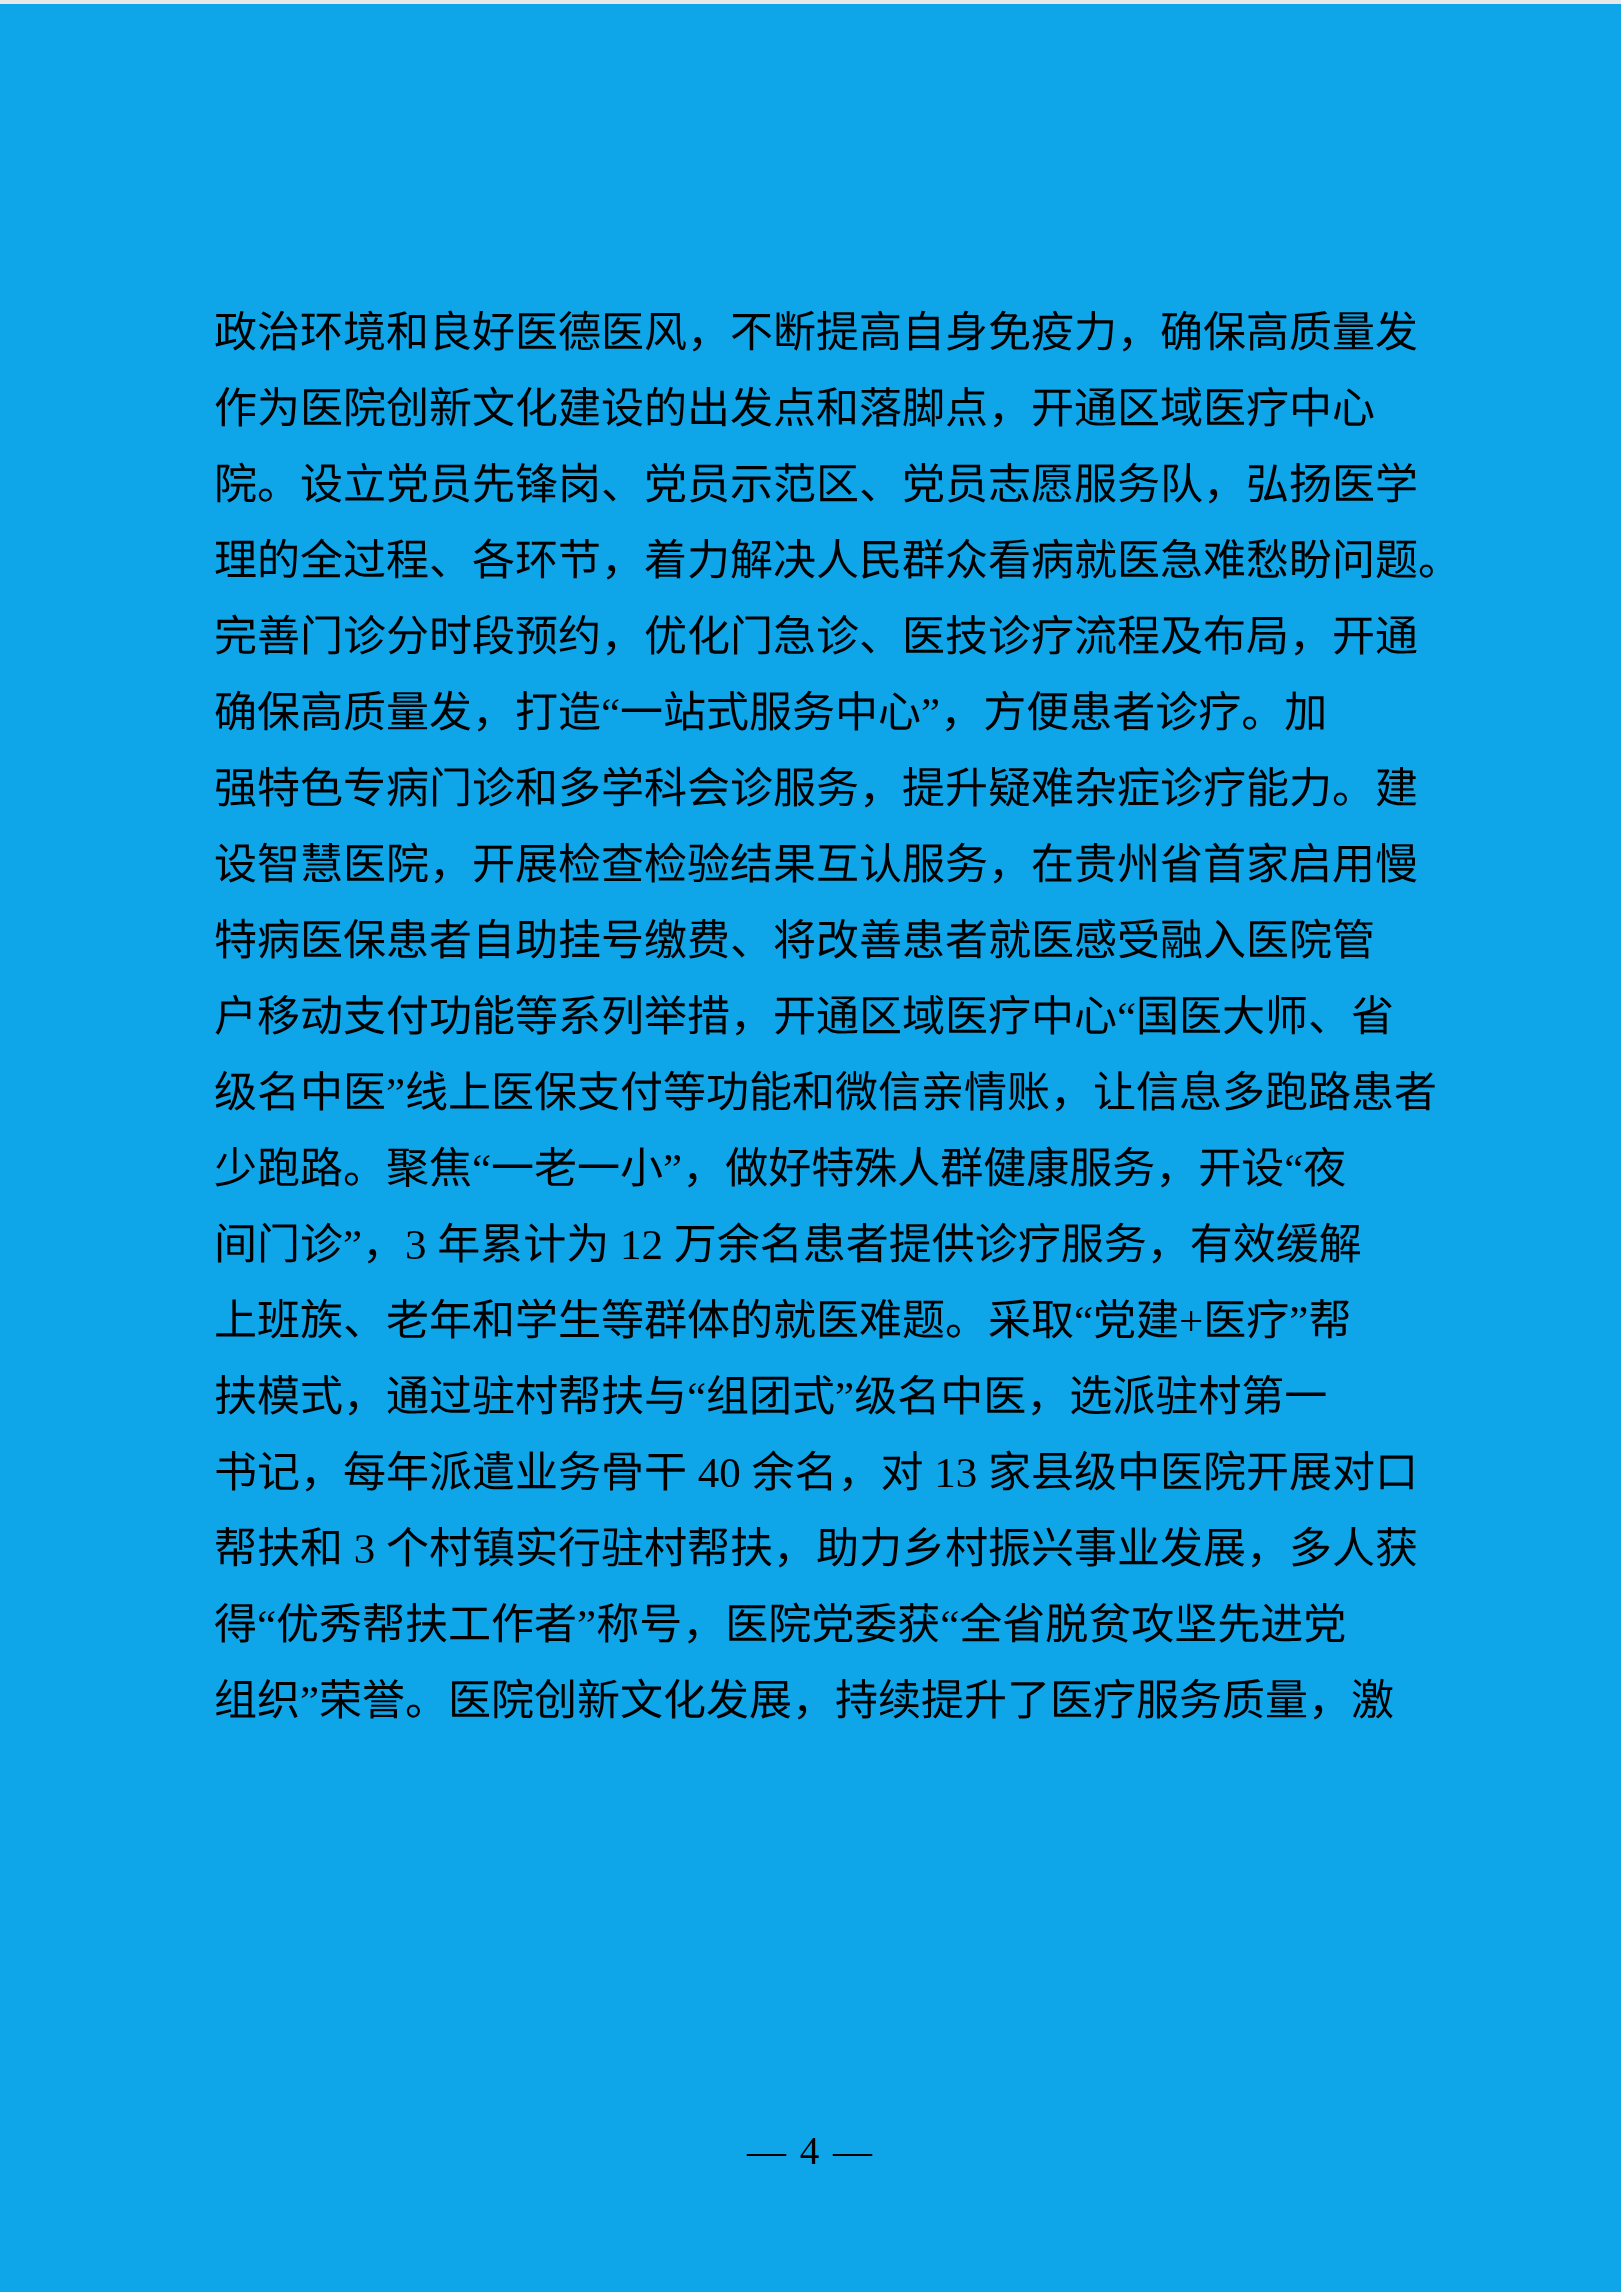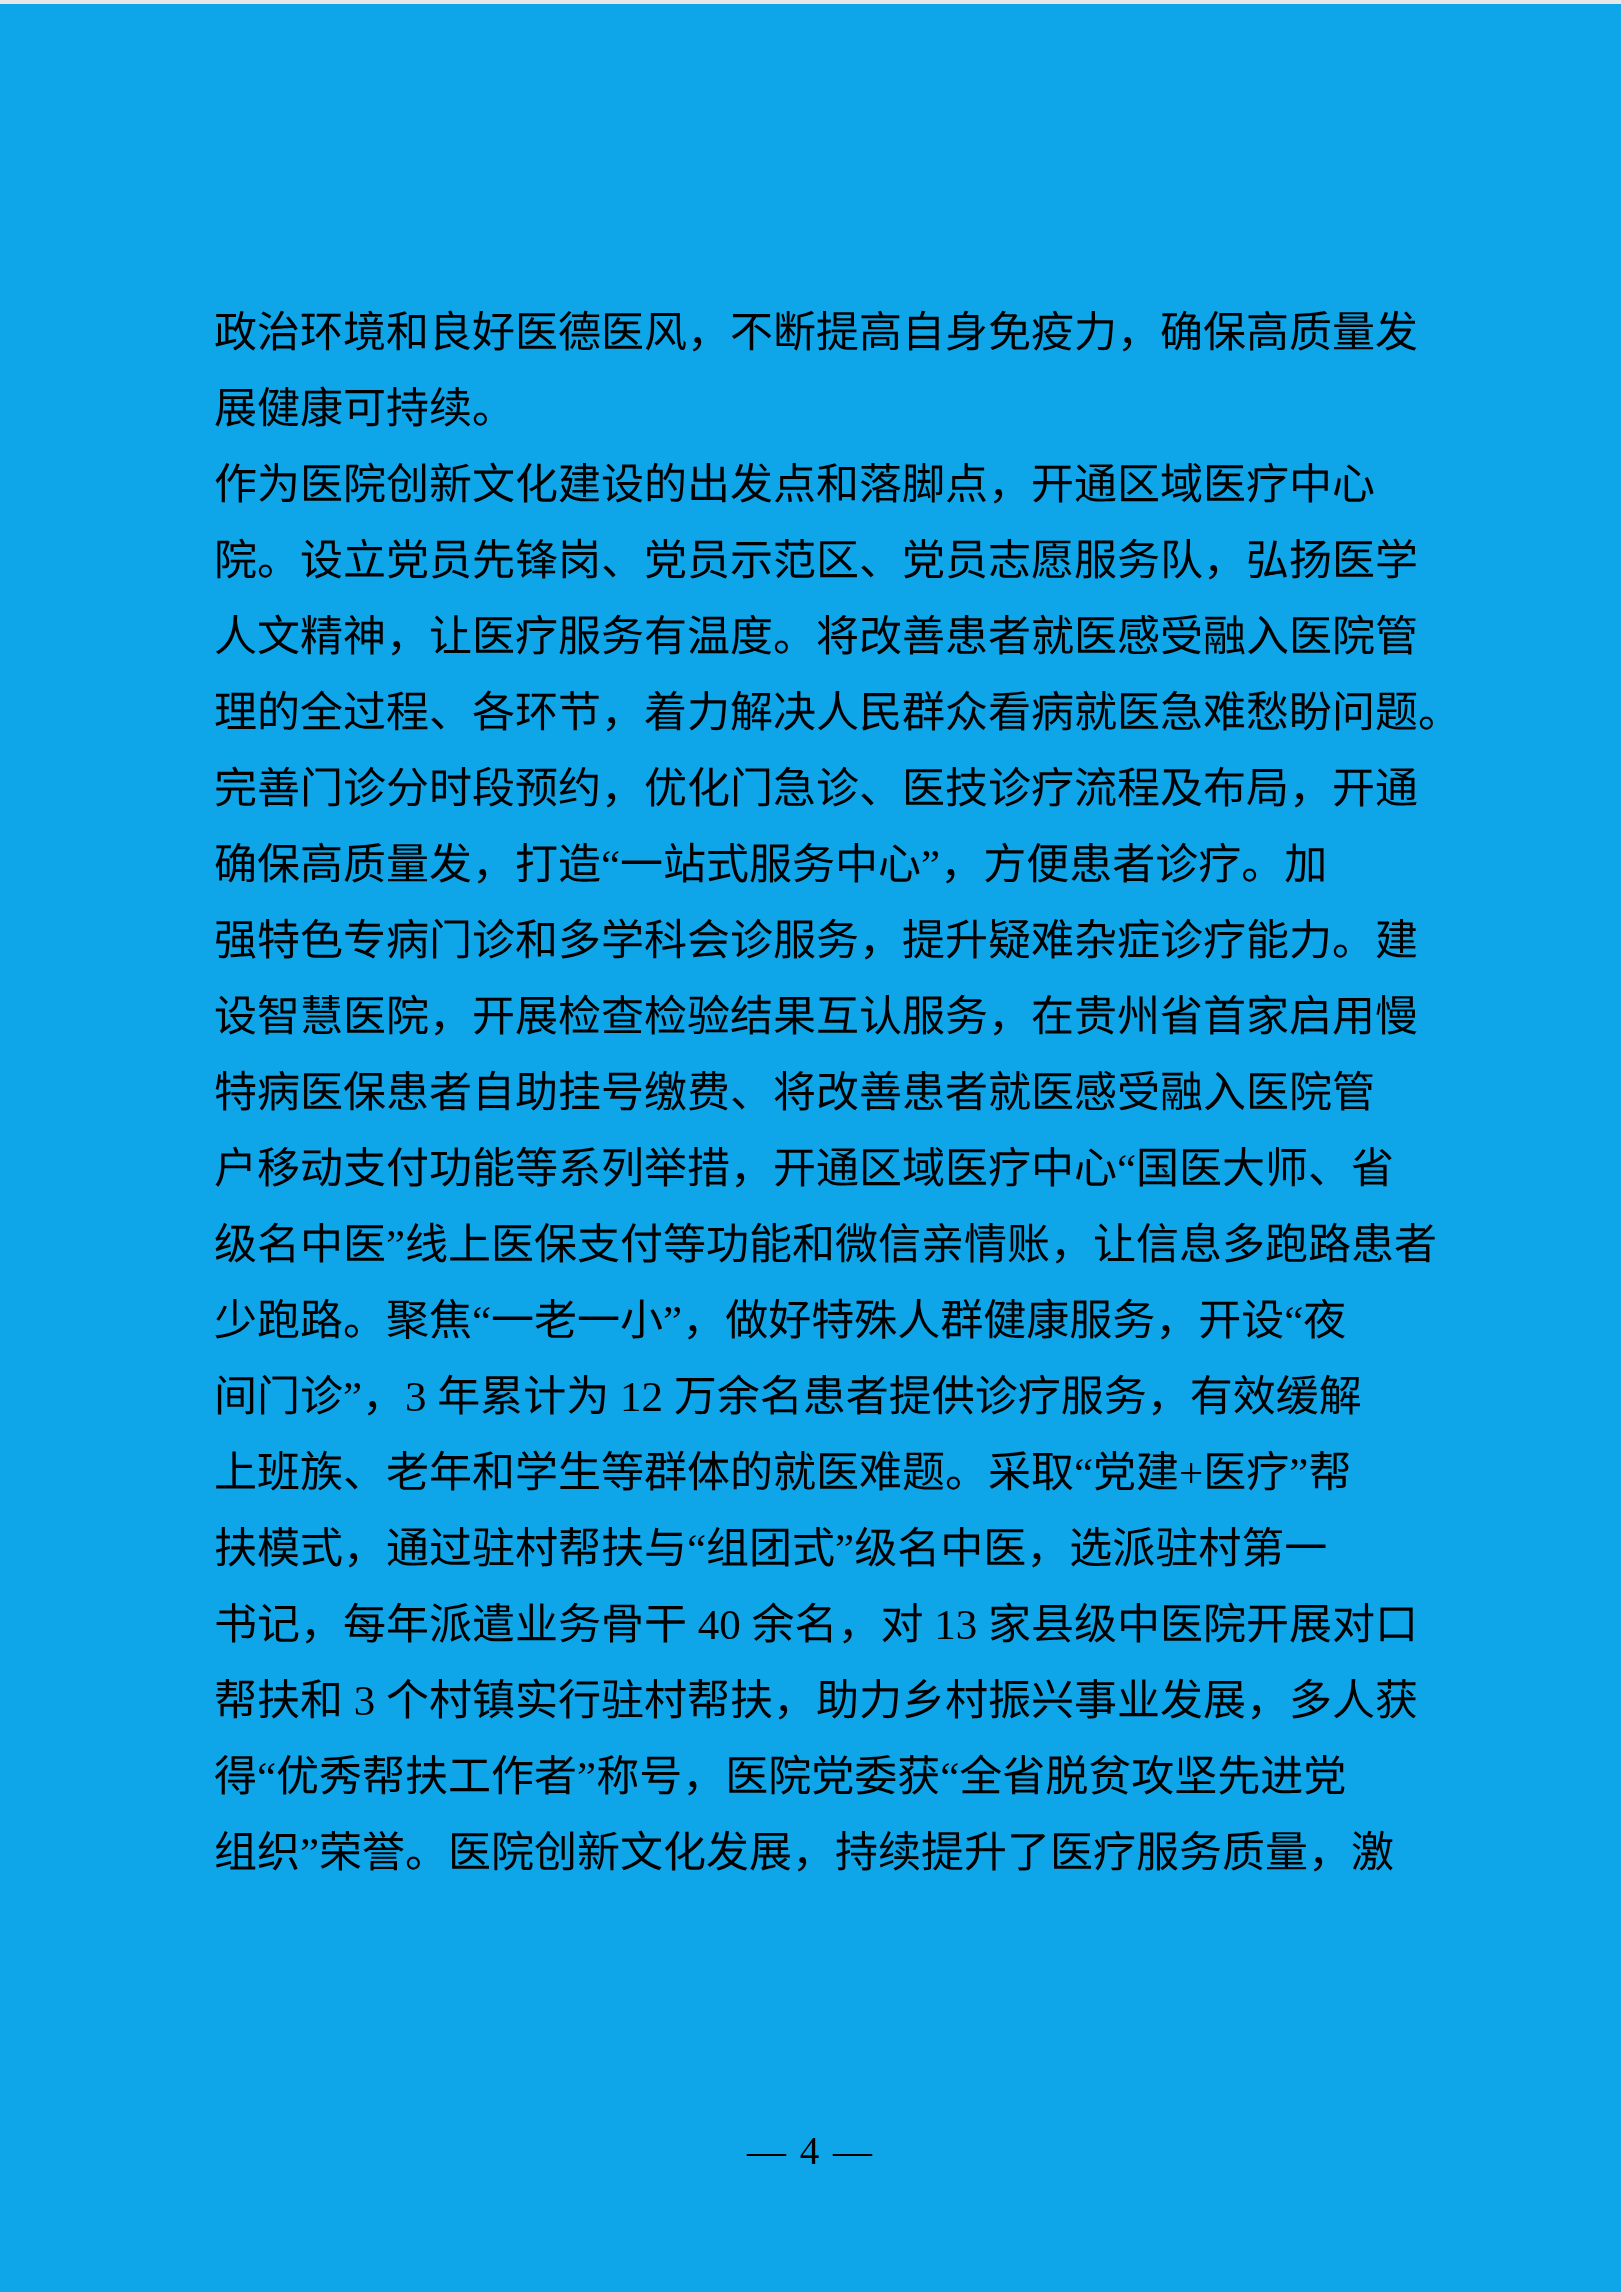--- a/index.html
+++ b/index.html
@@ -50,28 +50,26 @@
 </style>
 </head>
 <body>
 
 <div class="page">
 
   <div class="text-block">
 
     <div>
       <div class="line">政治环境和良好医德医风，不断提高自身免疫力，确保高质量发</div>
-      <div class="line">展健康可持续。</div>
     </div>
 
     <div>
 
       <div class="line">作为医院创新文化建设的出发点和落脚点，开通区域医疗中心</div>
       <div class="line">院。设立党员先锋岗、党员示范区、党员志愿服务队，弘扬医学</div>
-      <div class="line">人文精神，让医疗服务有温度。将改善患者就医感受融入医院管</div>
       <div class="line">理的全过程、各环节，着力解决人民群众看病就医急难愁盼问题。</div>
       <div class="line">完善门诊分时段预约，优化门急诊、医技诊疗流程及布局，开通</div>
       <div class="line">确保高质量发，打造“一站式服务中心”，方便患者诊疗。加</div>
       <div class="line">强特色专病门诊和多学科会诊服务，提升疑难杂症诊疗能力。建</div>
       <div class="line">设智慧医院，开展检查检验结果互认服务，在贵州省首家启用慢</div>
       <div class="line">特病医保患者自助挂号缴费、将改善患者就医感受融入医院管</div>
       <div class="line">户移动支付功能等系列举措，开通区域医疗中心“国医大师、省</div>
       <div class="line">级名中医”线上医保支付等功能和微信亲情账，让信息多跑路患者</div>
       <div class="line">少跑路。聚焦“一老一小”，做好特殊人群健康服务，开设“夜</div>
       <div class="line">间门诊”，3 年累计为 12 万余名患者提供诊疗服务，有效缓解</div>

